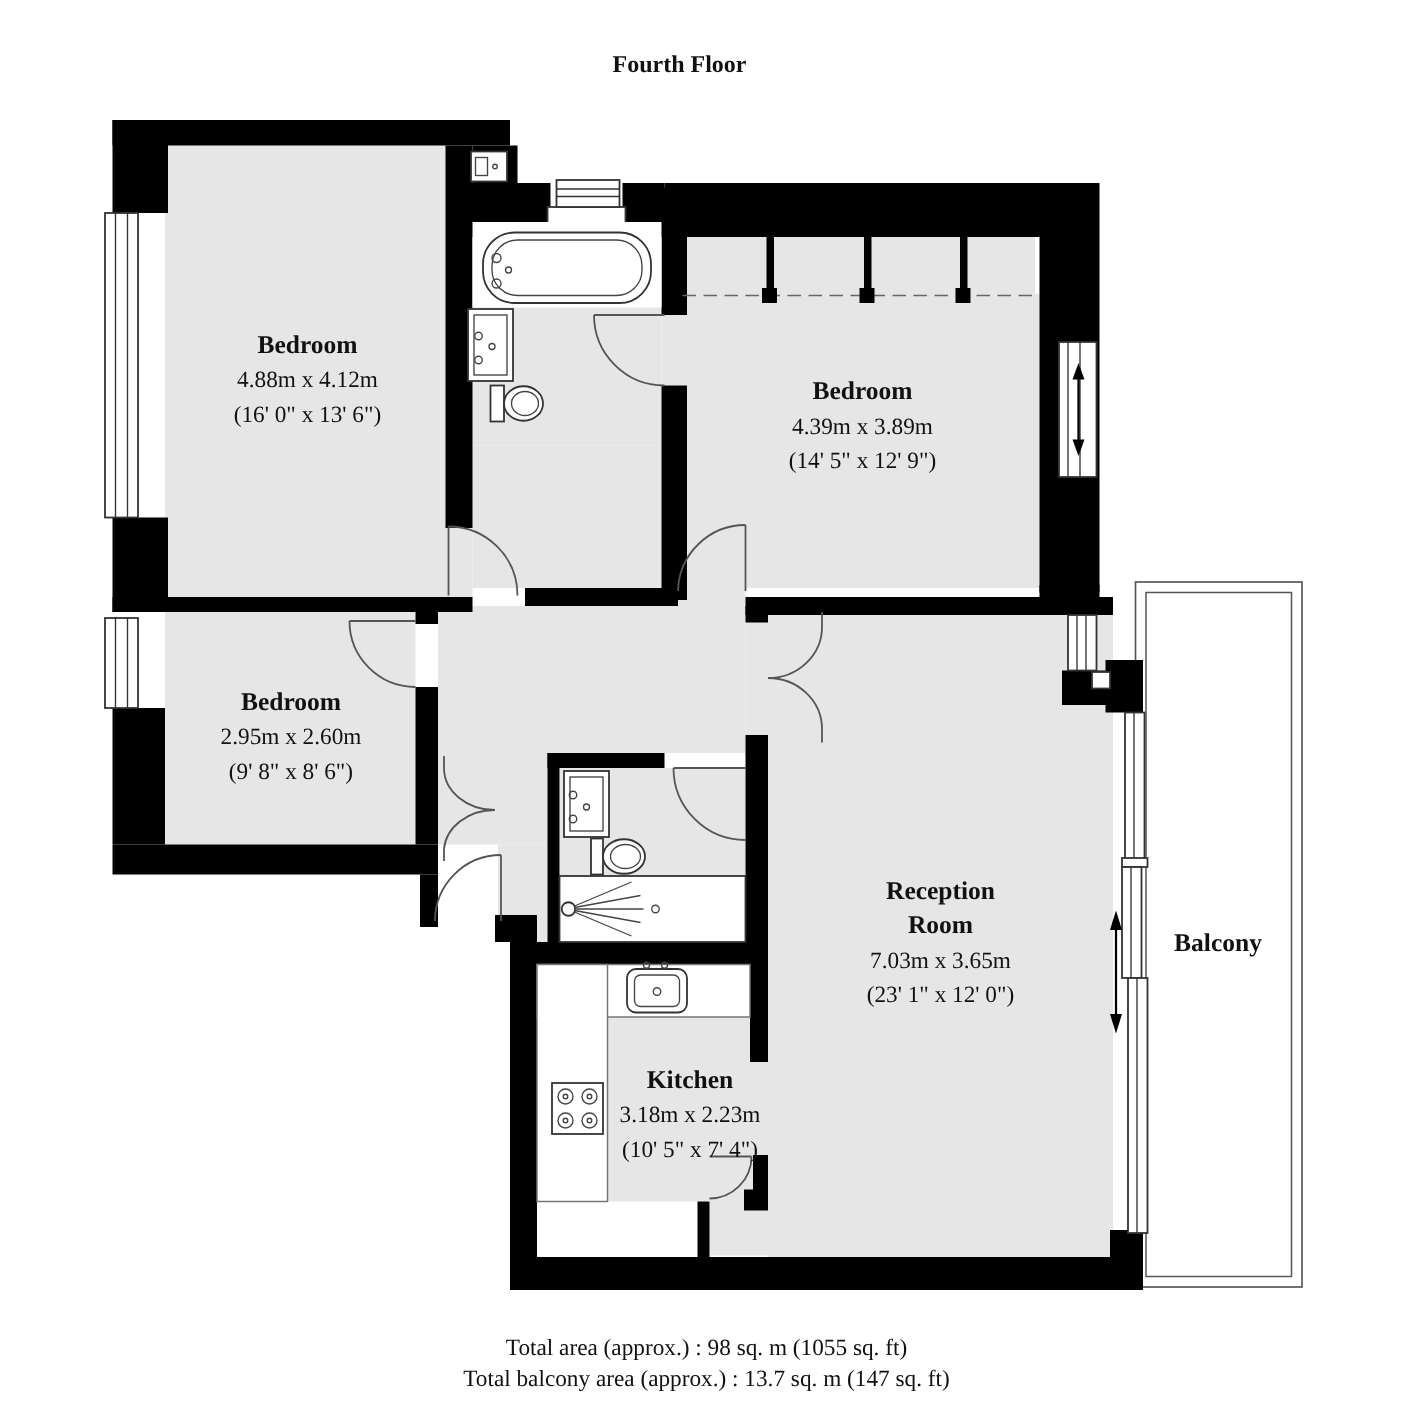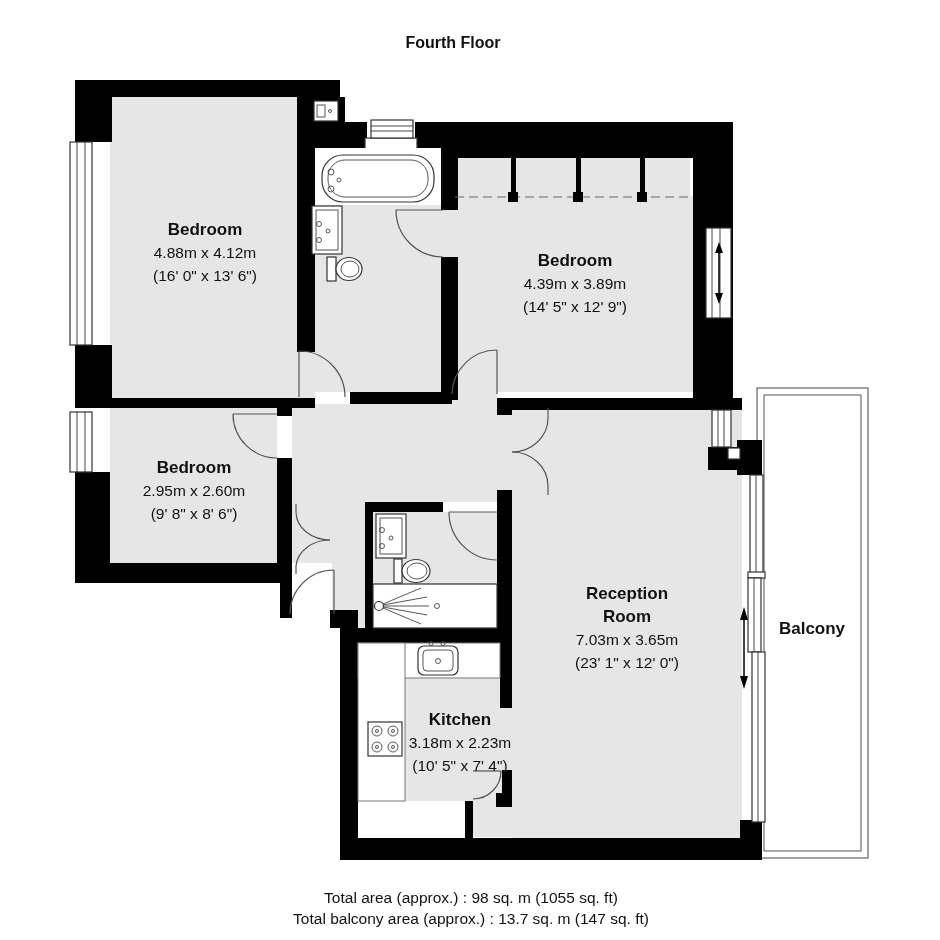--- a/index.html
+++ b/index.html
@@ -1,17 +1,17 @@
 <!DOCTYPE html>
 <html><head>
 <meta charset="utf-8">
 <style>
   html,body{margin:0;padding:0;background:#ffffff;}
   .page{position:relative;width:940px;height:940px;background:#fff;overflow:hidden;
-        font-family:Liberation Sans, sans-serif;}
+        font-family:Liberation Serif, serif;}
   svg{position:absolute;left:0;top:0;}
   text{fill:#111;}
   .t-title{font-size:16px;font-weight:bold;}
   .t-room{font-size:17px;font-weight:bold;}
   .t-dim{font-size:15.5px;}
   .t-foot{font-size:15.5px;}
   .floor{fill:#e6e6e6;}
   .wall{fill:#000;}
   .fixw{fill:#fff;stroke:#333;stroke-width:1.2;}
   .fixthin{fill:none;stroke:#444;stroke-width:0.9;}

